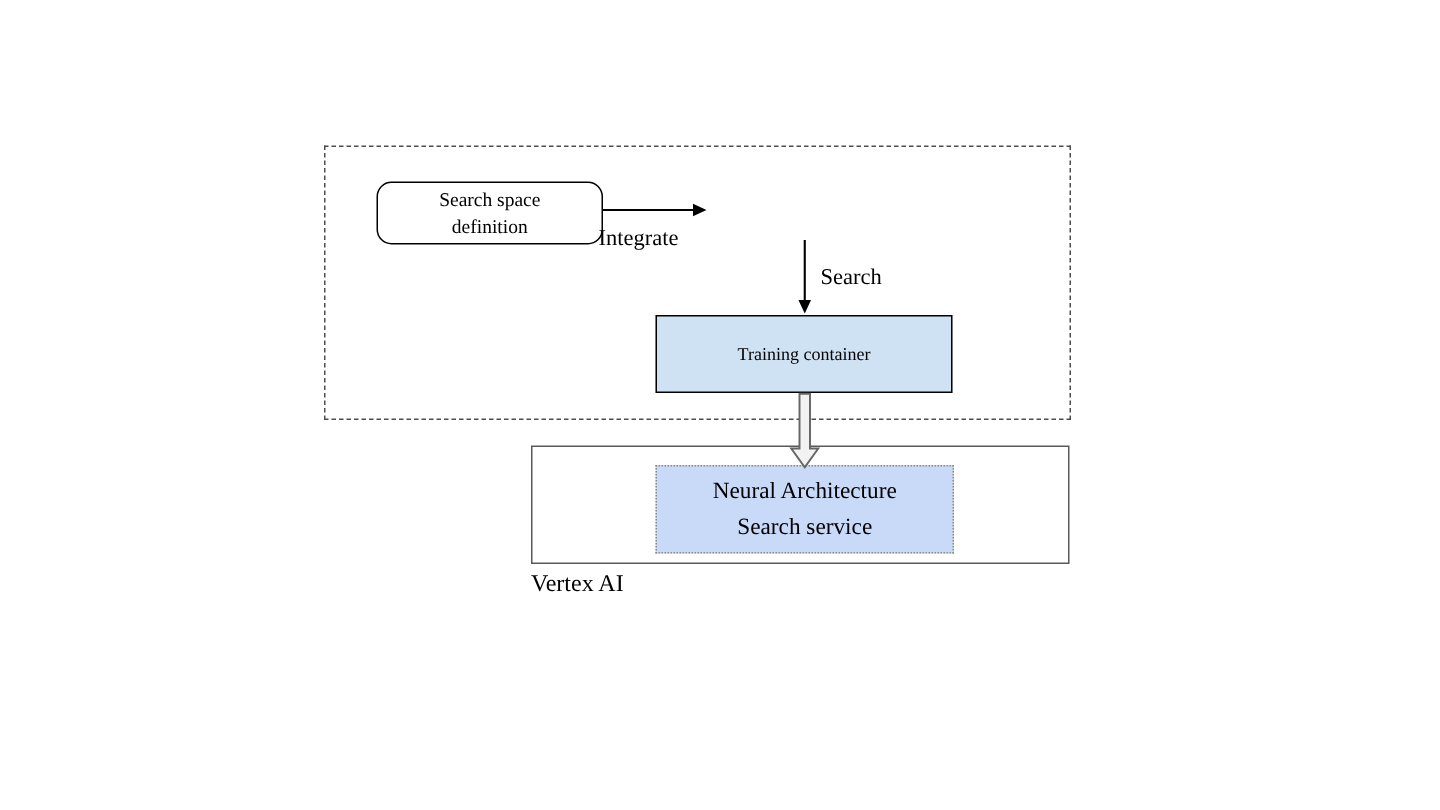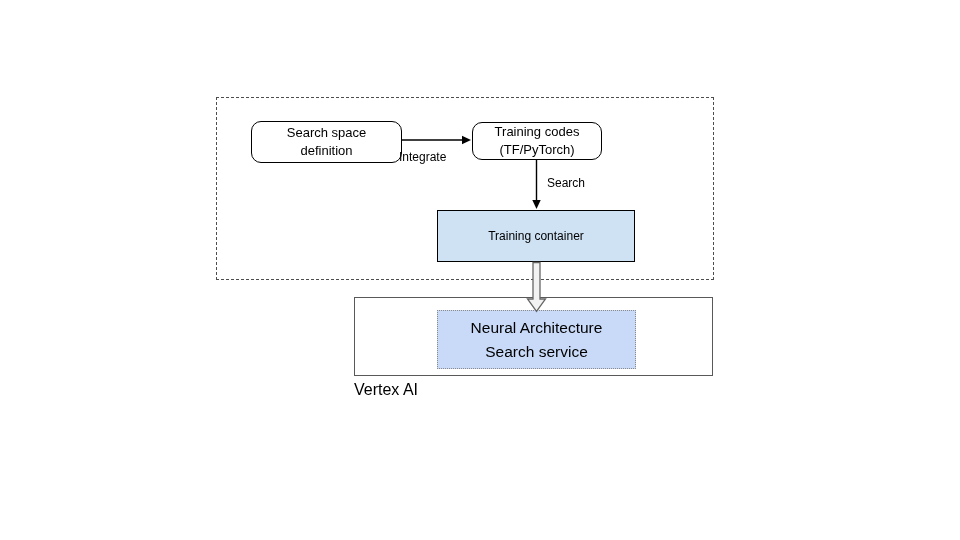--- a/index.html
+++ b/index.html
@@ -6,21 +6,21 @@
     margin: 0;
     padding: 0;
     background: #ffffff;
   }
   .canvas {
     position: relative;
     width: 960px;
     height: 540px;
     background: #ffffff;
     overflow: hidden;
-    font-family: Liberation Sans, sans-serif;
+    font-family: Liberation Serif, serif;
     color: #000000;
   }
   .abs { position: absolute; box-sizing: border-box; }
 
   
   .dashed-group {
     left: 216px; top: 97px;
     width: 498px; height: 183px;
     border: 1.4px dashed #4d4d4d;
     background: transparent;
@@ -69,21 +69,21 @@
     left: 437px; top: 310px;
     width: 199px; height: 59px;
     background: #c9daf8;
     border: 1px dotted #8a8a8a;
     font-size: 15.5px;
     line-height: 1.5;
   }
 
   
   .edge-label {
-    font-size: 12px;
+    font-size: 15px;
     line-height: 1.2;
     white-space: nowrap;
   }
   .integrate-label { left: 399px; top: 150px; }
   .build-label { left: 547px; top: 176px; }
   .vertex-caption {
     left: 354px; top: 381px;
     width: 359px;
     font-size: 16px;
   }
@@ -101,22 +101,20 @@
 
 <div class="canvas">
 
   <div class="abs dashed-group"></div>
 
   <div class="abs vertex-group"></div>
 
   <div class="abs node rounded-node search-space-box">Search space
 definition</div>
 
-  <div class="abs node rounded-node training-codes-box">Training codes
-(TF/PyTorch)</div>
 
   <div class="abs node nas-service-box">Neural Architecture
 Search service</div>
 
   <div class="abs node training-container-box">Training container</div>
 
   <div class="abs edge-label integrate-label">Integrate</div>
 
   <div class="abs edge-label build-label">Search</div>
 

